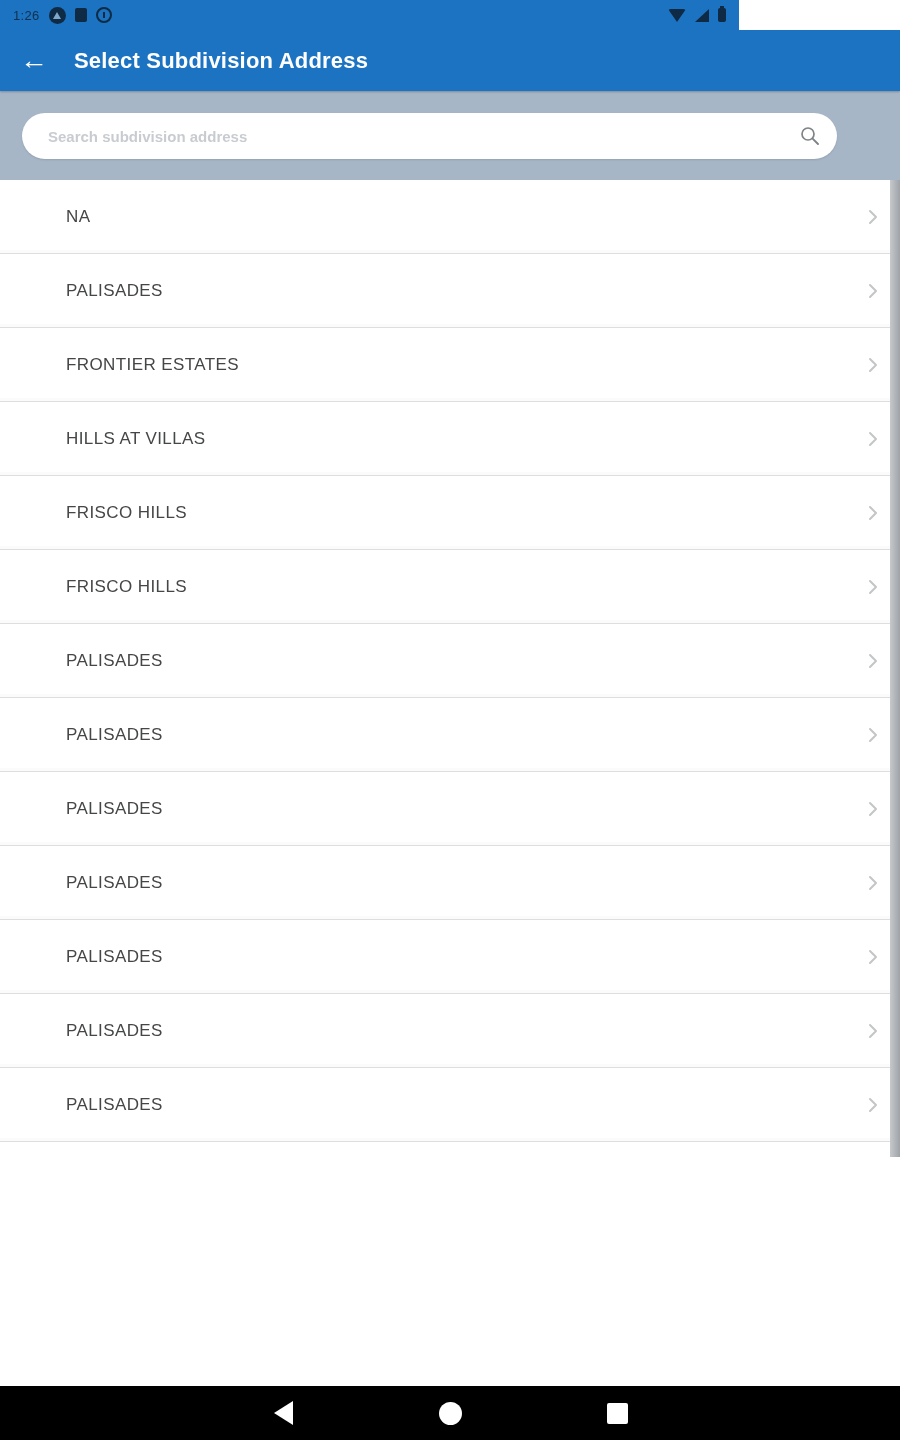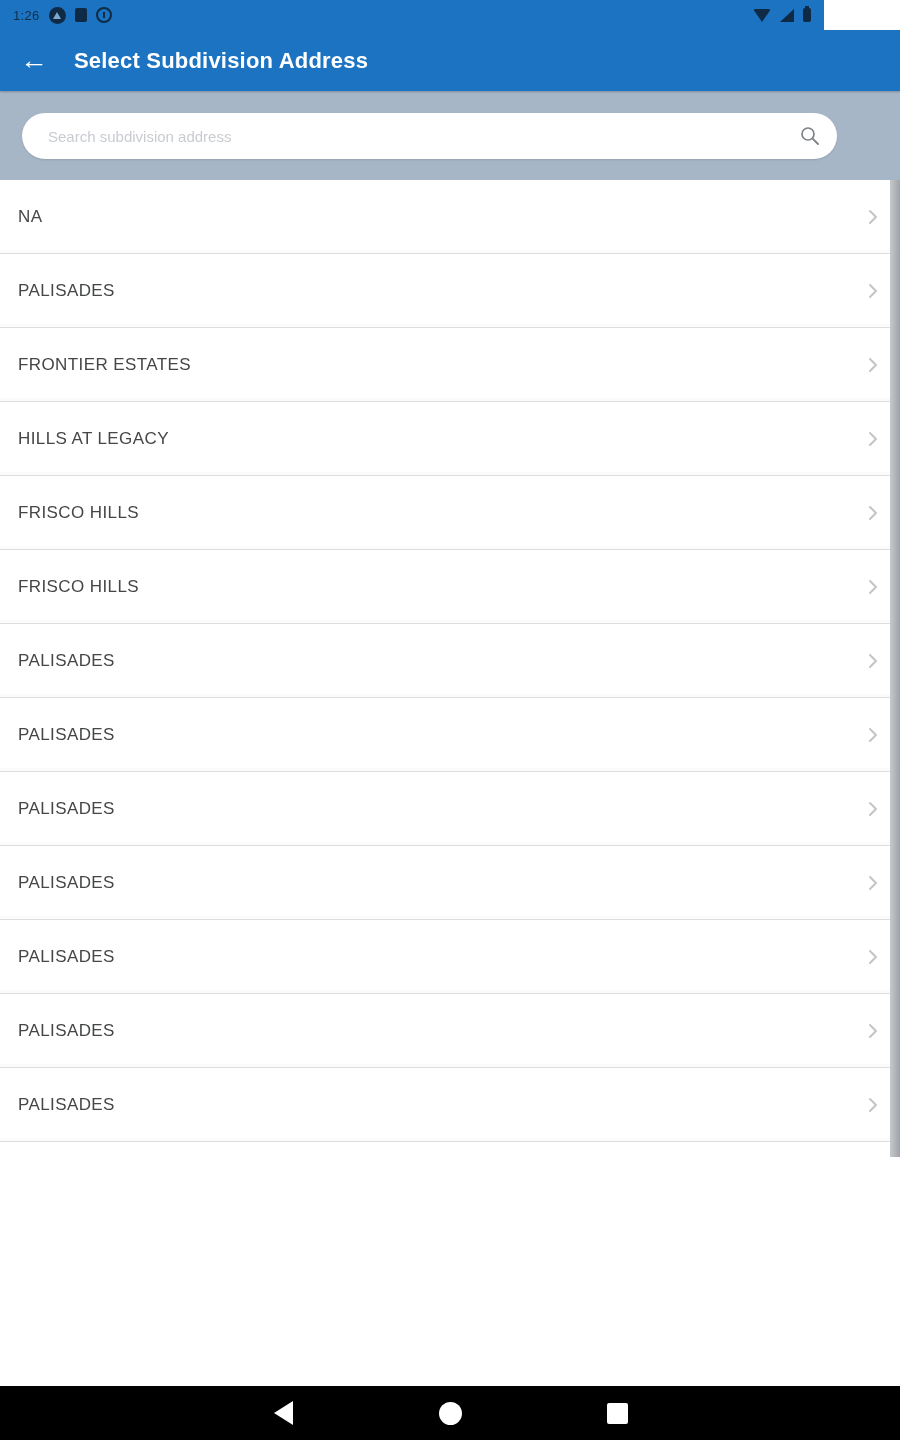--- a/index.html
+++ b/index.html
@@ -2,21 +2,21 @@
 <html style="--c-app_bar: #1b73c2; --c-search_band: #a7b6c7; --c-list_text: #454647; --c-nav_bar: #000000; --c-chevron: #c3c5c7; --c-placeholder: #c8ccd1;"><head>
 <meta charset="utf-8">
 <style>
   * { margin:0; padding:0; box-sizing:border-box; }
   html,body { width:900px; height:1440px; }
   body { font-family:"Liberation Sans","DejaVu Sans",sans-serif; background:#fff; }
   .screen { position:relative; width:900px; height:1440px; overflow:hidden; background:#fff; }
 
   
   .status-bar {
-    position:absolute; top:0; left:0; width:824px; height:30px;
+    position:absolute; top:0; left:0; width:739px; height:30px;
     background:var(--c-app_bar,#1b73c2);
     display:flex; align-items:center; justify-content:space-between;
     padding:12px 13px; z-index:5;
   }
   .sb-left, .sb-right { display:flex; align-items:center; gap:9px; }
   .sb-time { font-size:13px; color:#11304c; letter-spacing:.3px; }
   .sb-ic { display:inline-block; position:relative; }
   .sb-circle-a {
     width:17px; height:17px; border-radius:50%; background:#0f2a44;
     display:flex; align-items:center; justify-content:center;
@@ -59,34 +59,35 @@
   .search-pill {
     position:absolute; left:22px; top:22px; width:815px; height:46px;
     background:#fff; border-radius:23px;
     box-shadow:0 1px 2px rgba(0,0,0,.12);
   }
   .search-input {
     position:absolute; left:0; top:0; width:100%; height:100%;
     border:none; outline:none; background:transparent;
     border-radius:23px; padding:0 52px 0 26px;
     font-family:"Liberation Sans","DejaVu Sans",sans-serif;
-    font-size:15px; color:#555;
+    font-size:15px; color:#555;font-weight:bold;
   }
   .search-input::placeholder { color:#c8ccd1; opacity:1; }
   .search-icon { position:absolute; right:15px; top:11px; width:24px; height:24px; }
 
   
   .list { position:absolute; top:180px; left:0; width:900px; bottom:54px; background:#fff; }
   .row {
     position:relative; height:74px; width:100%;
     display:flex; align-items:center;
     background:#fff;
     border-bottom:1px solid #dcdedf;
     box-shadow:inset 0 -3px 0 rgba(0,0,0,.015);
     cursor:pointer;
+    padding-left:48px;
   }
   .row-label {
     margin-left:18px; font-size:17px; color:var(--c-list_text,#454647);
     letter-spacing:.4px;
   }
   .row-chevron { position:absolute; right:22px; top:50%; transform:translateY(-50%); width:10px; height:16px; }
 
   
   .scrollbar-thumb {
     position:absolute; right:0; top:180px; width:10px; height:977px;
@@ -158,21 +159,21 @@
           <polyline points="2,2 8,8 2,14" fill="none" stroke="#c3c5c7" stroke-width="2" stroke-linecap="round" stroke-linejoin="round"></polyline>
         </svg>
     </div>
     <div class="row">
       <span class="row-label">FRONTIER ESTATES</span>
       <svg class="row-chevron" viewBox="0 0 10 16">
           <polyline points="2,2 8,8 2,14" fill="none" stroke="#c3c5c7" stroke-width="2" stroke-linecap="round" stroke-linejoin="round"></polyline>
         </svg>
     </div>
     <div class="row">
-      <span class="row-label">HILLS AT LEGACY</span>
+      <span class="row-label">HILLS AT VILLAS</span>
       <svg class="row-chevron" viewBox="0 0 10 16">
           <polyline points="2,2 8,8 2,14" fill="none" stroke="#c3c5c7" stroke-width="2" stroke-linecap="round" stroke-linejoin="round"></polyline>
         </svg>
     </div>
     <div class="row">
       <span class="row-label">FRISCO HILLS</span>
       <svg class="row-chevron" viewBox="0 0 10 16">
           <polyline points="2,2 8,8 2,14" fill="none" stroke="#c3c5c7" stroke-width="2" stroke-linecap="round" stroke-linejoin="round"></polyline>
         </svg>
     </div>

